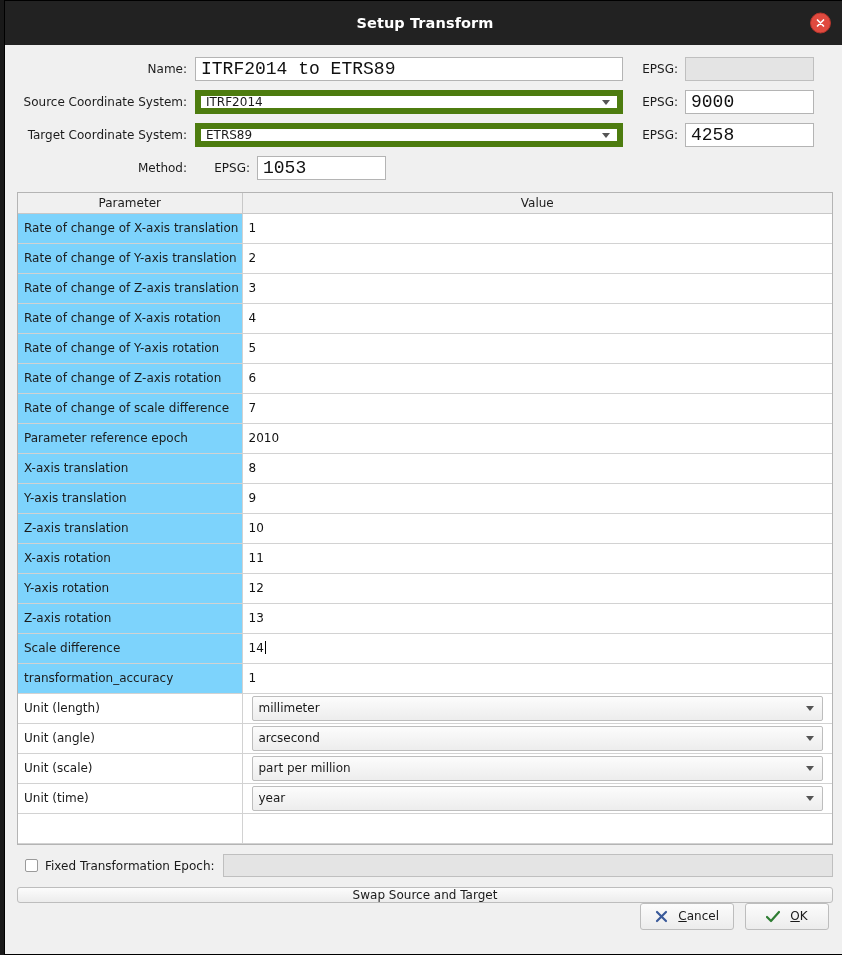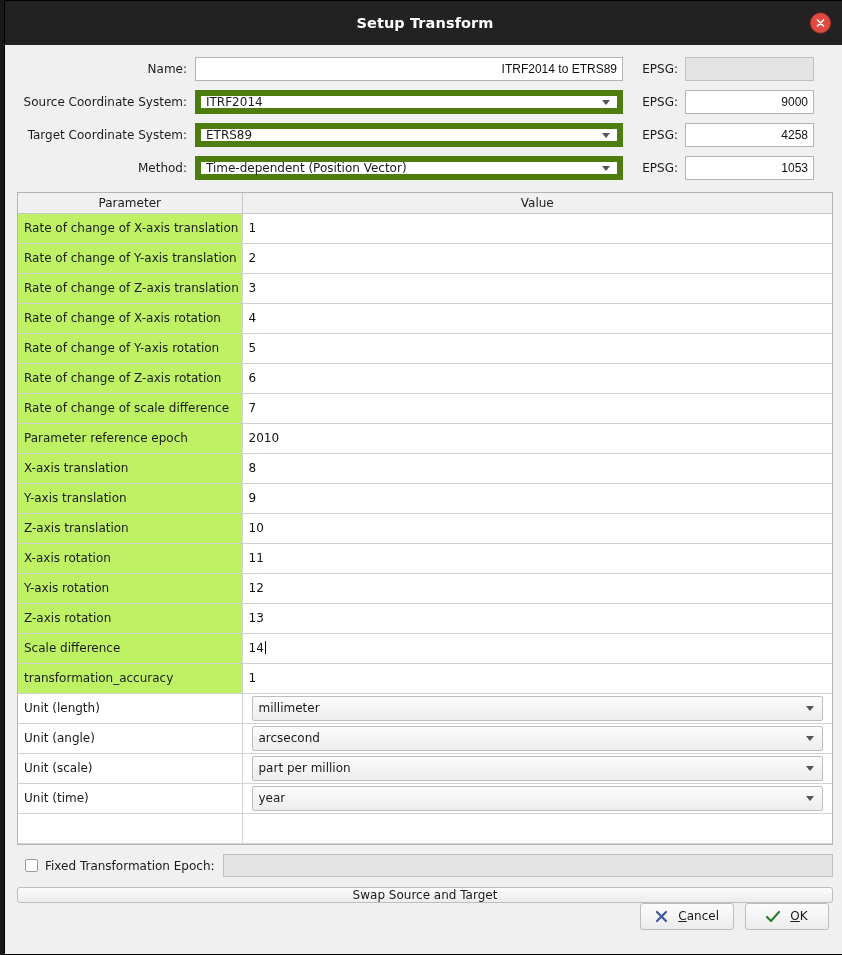--- a/index.html
+++ b/index.html
@@ -73,27 +73,26 @@
     text-align: right;
     padding-right: 8px;
     font-size: 12px;
     color: #1c1c1c;
     white-space: nowrap;
   }
   .field {
     height: 24px;
     border: 1px solid #b4b4b4;
     background: #ffffff;
-    font-size: 12px;
-    font-family: Liberation Sans, sans-serif;
+    font-size: 18px;
+    font-family: Liberation Mono, monospace;
     color: #111;
     padding: 0 5px;
     line-height: 22px;
     outline: none;
-    text-align: right;
   }
   .field.name { width: 428px; }
   .epsg-label {
     width: 62px;
     text-align: right;
     padding-right: 7px;
     font-size: 12px;
     white-space: nowrap;
   }
   .field.epsg { width: 129px; }
@@ -155,21 +154,21 @@
     border-bottom: 1px solid #d2d2d2;
     height: 30px;
     font-size: 12px;
     padding: 0 6px;
     vertical-align: middle;
     white-space: nowrap;
     overflow: hidden;
   }
   table.params td:last-child { border-right: none; }
   td.pname {
-    background: #bef264;
+    background: #7dd3fc;
     width: 224px;
     color: #1c1c1c;
   }
   td.pval {
     background: #ffffff;
     color: #111;
     padding-left: 6px;
   }
   td.pval.editing { position: relative; }
   .caret {
@@ -318,24 +317,20 @@
       <div class="combo">
         <span>ETRS89</span>
         <span class="arrow"></span>
       </div>
       <div class="epsg-label">EPSG:</div>
       <input class="field epsg" type="text" value="4258" style="">
     </div>
 
     <div class="form-row">
       <div class="form-label">Method:</div>
-      <div class="combo">
-        <span>Time-dependent (Position Vector)</span>
-        <span class="arrow"></span>
-      </div>
       <div class="epsg-label">EPSG:</div>
       <input class="field epsg" type="text" value="1053" style="">
     </div>
 
     <div id="table-wrap">
       <table class="params">
         <thead>
           <tr>
             <th style="width:224px">Parameter</th>
             <th>Value</th>

